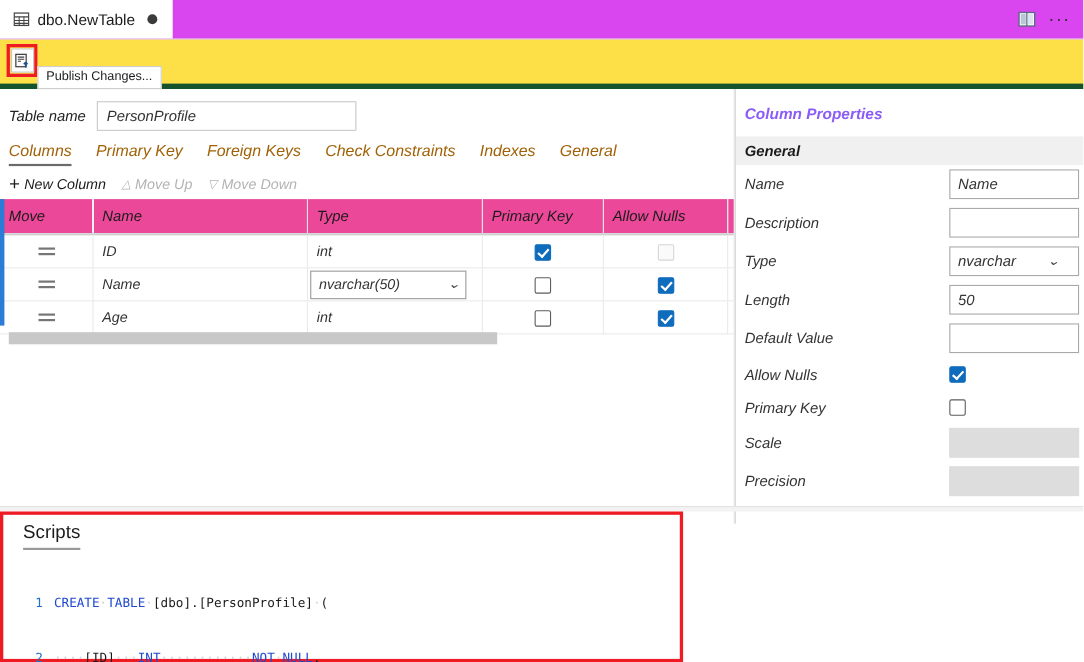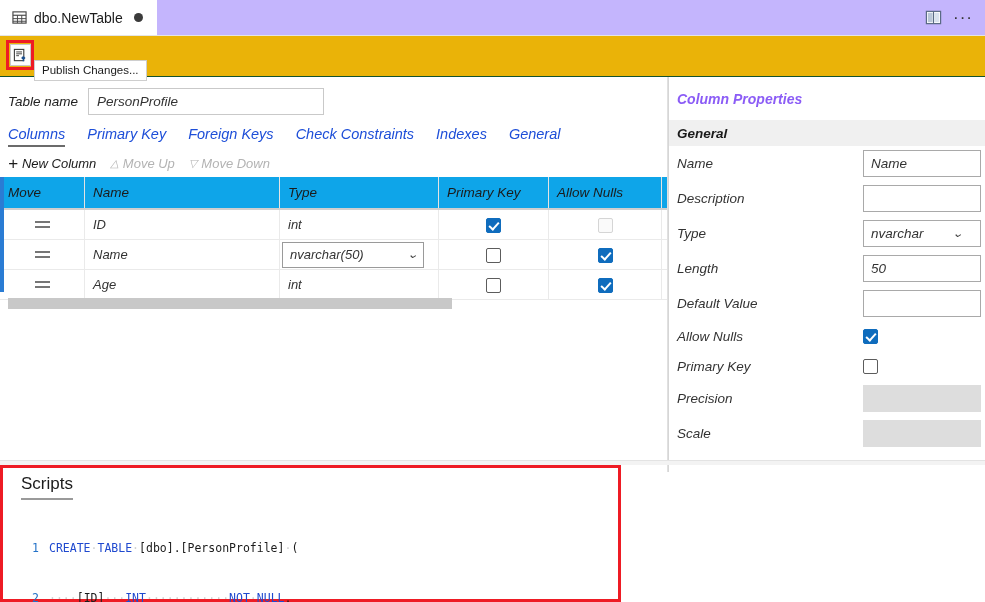--- a/index.html
+++ b/index.html
@@ -13,21 +13,21 @@
     overflow: hidden;
     font-family: "Liberation Sans", sans-serif;
     font-size: 13px;
     color: #242424;
     position: relative;
   }
 
   
   .tabstrip {
     height: 35px;
-    background: #c4b5fd;
+    background: #d946ef;
     display: flex;
     align-items: stretch;
     border-bottom: 1px solid #e5e5e5;
     position: relative;
   }
   .tab {
     display: flex;
     align-items: center;
     gap: 7px;
     padding: 0 14px 0 12px;
@@ -65,22 +65,22 @@
     align-items: center;
     justify-content: center;
     color: #444;
     border-radius: 3px;
   }
   .ellipsis-icon { font-size: 17px; line-height: 10px; letter-spacing: 1px; color:#333; }
 
   
   .cmdbar {
     height: 40px;
-    background: #eab308;
-    border-bottom: 1px solid #14532d;
+    background: #fde047;
+    border-bottom: 5px solid #14532d;
     position: relative;
   }
   .publish-hl {
     position: absolute;
     left: 6px; top: 4px;
     width: 28px; height: 30px;
     border: 3px solid #ee1b24;
     box-sizing: border-box;
   }
   .publish-btn {
@@ -155,21 +155,21 @@
   .pivot {
     display: flex;
     align-items: flex-end;
     gap: 0;
     padding: 14px 0 0 8px;
     height: 34px;
     box-sizing: border-box;
   }
   .pivot-item {
     font-size: 14.5px;
-    color: #1d4ed8;
+    color: #a16207;
     padding: 0 12px 5px 0;
     margin-right: 10px;
     position: relative;
     white-space: nowrap;
     margin-top: 13px;
   }
   .pivot-item.active::after {
     content: "";
     position: absolute;
     left: 0; right: 12px; bottom: 0;
@@ -212,21 +212,21 @@
     font-size: 13px;
   }
   table.grid th {
     font-weight: 400;
     text-align: left;
     color: #1b1b1b;
     height: 31px;
     padding: 0 8px;
     border-right: 1px solid #e3e3e3;
     border-bottom: 2px solid #cfcfcf;
-    background: #0ea5e9;
+    background: #ec4899;
     font-size: 13.5px;
     white-space: nowrap;
     overflow: hidden;
   }
   table.grid td {
     height: 29px;
     padding: 0 8px;
     border-right: 1px solid #eaeaea;
     border-bottom: 1px solid #eaeaea;
     color: #333;
@@ -569,26 +569,26 @@
       <span class="prop-label">Allow Nulls</span>
       <span class="cb checked"></span>
     </div>
 
     <div class="prop-row" style="height:30px">
       <span class="prop-label">Primary Key</span>
       <span class="cb"></span>
     </div>
 
     <div class="prop-row">
+      <span class="prop-label">Scale</span>
+      <div class="prop-input disabled"></div>
+    </div>
+
+    <div class="prop-row">
       <span class="prop-label">Precision</span>
-      <div class="prop-input disabled"></div>
-    </div>
-
-    <div class="prop-row">
-      <span class="prop-label">Scale</span>
       <div class="prop-input disabled"></div>
     </div>
   </div>
 </div>
 
 <div class="splitter-h"></div>
 
 <div class="scripts-outer">
   <div class="scripts-inner">
     <div class="scripts-title">Scripts</div>

